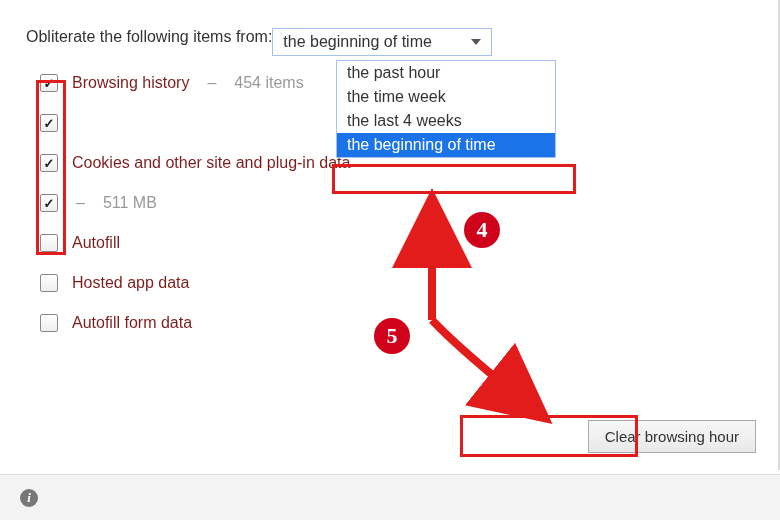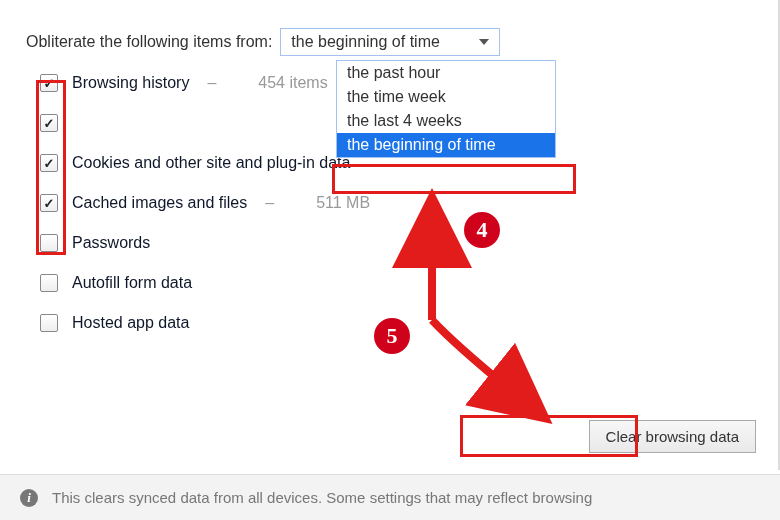--- a/index.html
+++ b/index.html
@@ -9,21 +9,21 @@
     height: 520px;
     font-family: -apple-system, Segoe UI, Arial, sans-serif;
     font-size: 16px;
     color: #333;
     background: #fff;
     position: relative;
     overflow: hidden;
   }
   .content { padding: 28px 26px 0 26px; }
 
-  .top-row { display: flex; align-items: center; gap: 8px; margin-bottom: 18px; }
+  .top-row { display: flex; gap: 0; margin-bottom: 18px; }
 
   .select-box {
     border: 1px solid #a3c2f2;
     background: #fff;
     padding: 4px 10px;
     display: inline-flex;
     align-items: center;
     gap: 8px;
     min-width: 220px;
     position: relative;
@@ -55,22 +55,22 @@
     color: #fff;
   }
 
   .items { margin-left: 14px; }
   .item-row {
     display: flex;
     align-items: center;
     gap: 14px;
     margin: 12px 0 22px 0;
   }
-  .item-row .lbl { color: #0f172a; }
-  .item-row .meta { color: #999; margin-left: 24px; }
+  .item-row .lbl { color: #7f1d1d; }
+  .item-row .meta { color: #999; }
   .dash { color: #999; margin: 0 4px; }
 
   .cb {
     width: 18px; height: 18px;
     border: 1px solid #888;
     border-radius: 2px;
     background: linear-gradient(#fff,#eee);
     display: inline-flex;
     align-items: center;
     justify-content: center;
@@ -181,54 +181,52 @@
     </div>
     <div class="item-row">
       <span class="cb checked"></span>
     </div>
     <div class="item-row">
       <span class="cb checked"></span>
       <span class="lbl">Cookies and other site and plug-in data</span>
     </div>
     <div class="item-row">
       <span class="cb checked"></span>
-      <span class="lbl">Cached images and files</span>
       <span class="dash">–</span>
       <span class="meta">511 MB</span>
     </div>
     <div class="item-row">
       <span class="cb"></span>
-      <span class="lbl">Passwords</span>
+      <span class="lbl">Autofill</span>
+    </div>
+    <div class="item-row">
+      <span class="cb"></span>
+      <span class="lbl">Hosted app data</span>
     </div>
     <div class="item-row">
       <span class="cb"></span>
       <span class="lbl">Autofill form data</span>
-    </div>
-    <div class="item-row">
-      <span class="cb"></span>
-      <span class="lbl">Hosted app data</span>
     </div>
   </div>
 
 </div>
 
 <div class="dropdown">
   <div class="opt">the past hour</div>
   <div class="opt">the time week</div>
   <div class="opt">the last 4 weeks</div>
   <div class="opt selected">the beginning of time</div>
 </div>
 
 <div class="buttons">
-  <div class="btn">Clear browsing data</div>
+  <div class="btn">Clear browsing hour</div>
 </div>
 
 <div class="footer">
   <span class="info-icon">i</span>
-  <span>This clears synced data from all devices. Some settings that may reflect browsing</span>
 </div>
 
 <div class="right-edge"></div>
 
 <div class="hl hl-cbcol"></div>
 <div class="hl hl-opt"></div>
 <div class="hl hl-btn"></div>
 
 <div class="badge badge4">4</div>
 <div class="badge badge5">5</div>

